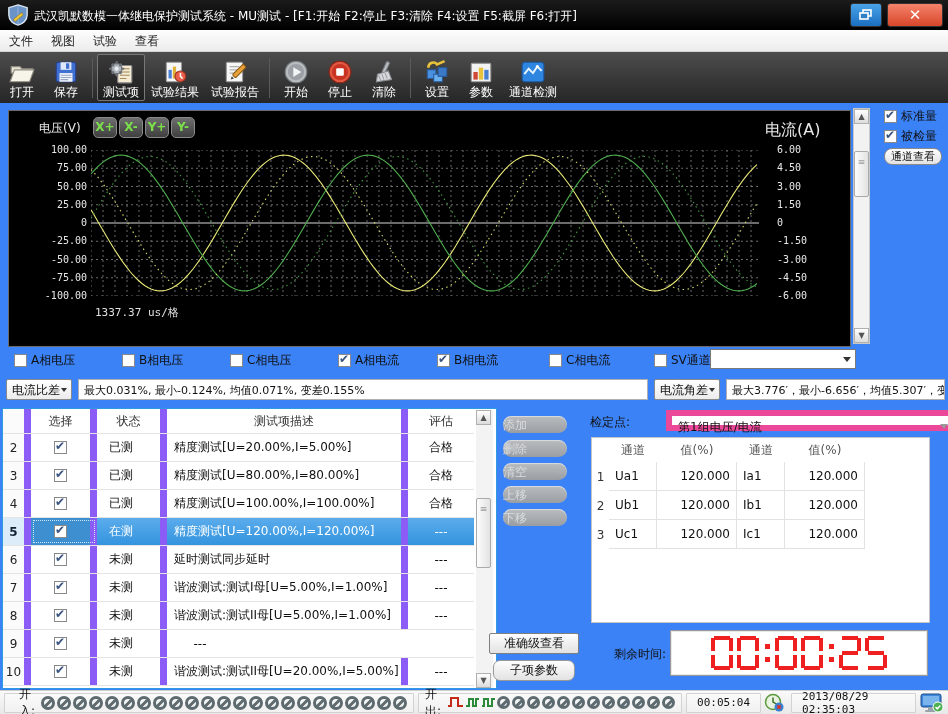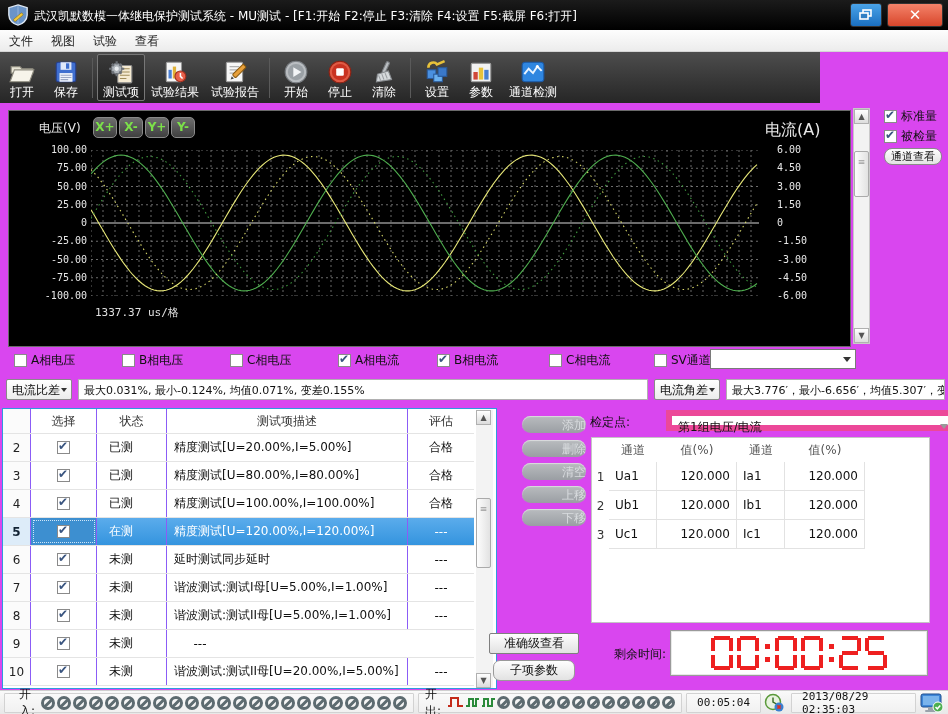--- a/index.html
+++ b/index.html
@@ -1,38 +1,38 @@
 <!DOCTYPE html>
 <html><head>
 <meta charset="utf-8">
 <style>
   * { margin:0; padding:0; box-sizing:border-box; }
   html,body { background:#888; }
-  .app { position:relative; width:948px; height:714px; background:#d946ef;
+  .app { position:relative; width:948px; height:714px; background:#3b82f6;
          font-family:"DejaVu Sans","Liberation Sans",sans-serif; font-size:12px; color:#111;
          overflow:hidden;padding-left:7px; }
 
   
   .titlebar { position:absolute; left:0; top:0; width:948px; height:30px;
               background:linear-gradient(#1b1b1b,#000); color:#fff; }
   .titlebar .appicon { position:absolute; left:7px; top:4px; width:22px; height:22px; }
   .titlebar .title { position:absolute; left:34px; top:8px; font-size:12px; letter-spacing:0; white-space:nowrap; }
   .winbtn { position:absolute; top:3px; height:24px; border-radius:3px; border:1px solid #333;
             display:flex; align-items:center; justify-content:center; color:#fff; font-weight:bold; }
   .btn-restore { left:850px; width:32px; background:linear-gradient(#4aa3e8,#1a6fc0); }
   .btn-close { left:887px; width:56px; background:linear-gradient(#f4836a,#d8462b); font-size:15px; }
   .btn-restore svg { display:block; }
 
   
   .menubar { position:absolute; left:0; top:30px; width:948px; height:22px;
              background:linear-gradient(#fdfdfd,#ececec); border-bottom:1px solid #d5d5d5; display:flex; }
   .menu-item { padding:3px 9px; font-size:12px; color:#222; }
 
   
-  .toolbar { position:absolute; left:0; top:52px; width:820px; height:51px;
+  .toolbar { position:absolute; left:0; top:52px; width:948px; height:51px;
              background:linear-gradient(#4d4d4d,#262626); display:flex; align-items:center; }
   .tool-sep { width:1px; height:40px; background:#5a5a5a; margin:0 4px; }
   .tool-btn { display:flex; flex-direction:column; align-items:center; justify-content:center;
               min-width:44px; height:47px; padding:2px 5px 1px; color:#fff; font-size:12px; border:1px solid transparent; }
   .tool-btn.active { background:linear-gradient(#3a3a3a,#1d1d1d); border:1px solid #777; border-radius:2px; }
   .tool-btn .ticon { width:26px; height:26px; margin-bottom:1px; }
   .tool-btn .tlabel { white-space:nowrap; line-height:12px; }
 
   
   .chart { position:absolute; left:8px; top:110px; width:843px; height:237px; background:#000;
@@ -84,37 +84,37 @@
                font-size:11px; padding:3px 0 0 5px; white-space:nowrap; overflow:hidden; }
   #dd-ratio { left:6px; width:66px; } #field-ratio { left:78px; width:570px; }
   #dd-angle { left:654px; width:66px; } #field-angle { left:726px; width:219px; }
 
   
   .items-wrap { position:absolute; left:2px; top:408px; width:495px; height:281px; background:#fff;
                 border:1px solid #2e9adf; }
   .items-tbl { position:absolute; left:0; top:0; width:471px; }
   .irow { display:flex; height:28px; border-bottom:1px solid #e4e4e4; align-items:stretch; background:#fff; }
   .irow.hdr { height:25px; color:#333; }
-  .icell { border-right:1px solid #8b5cf6; display:flex; align-items:center; font-size:12px; }
+  .icell { border-right:7px solid #8b5cf6; display:flex; align-items:center; font-size:12px; }
   .c-num { width:28px; justify-content:center; background:#fbfbfb; color:#222; }
   .c-sel { width:66px; justify-content:center; }
   .c-st  { width:70px; padding-left:12px; }
   .c-desc{ width:241px; padding-left:7px; white-space:nowrap; overflow:hidden; }
   .c-ev  { width:66px; justify-content:center; border-right:none; }
   .hdr .icell { justify-content:center; padding-left:0; }
   .irow.sel { background:linear-gradient(#5bacec,#3494de); color:#fff; }
   .irow.sel .c-num { background:#ddecf9; color:#123; font-weight:bold; }
   .irow.sel .c-sel { background:#3d8fd0; outline:1px dotted #cfe6f8; outline-offset:-3px; }
   .sb-items { left:473px; top:1px; height:278px; border:none; background:#f3f3f3; }
   .sb-items .a-up { top:0; } .sb-items .a-dn { bottom:0; }
   .sb-items .thumb { top:88px; height:70px; }
 
   
-  .pill { position:absolute; left:522px; width:64px; height:17px; border-radius:9px;
-          background:linear-gradient(#b9bcbf,#9a9ea3); color:#d9dcdf; font-size:12px; text-align:right;
+  .pill { position:absolute; left:503px; width:64px; height:17px; border-radius:9px;
+          background:linear-gradient(#b9bcbf,#9a9ea3); color:#d9dcdf; font-size:12px; text-align:left;
           line-height:18px; box-shadow:inset 0 1px 1px rgba(255,255,255,.5); }
   .btn-plain { position:absolute; background:linear-gradient(#fefefe,#e2e2e2); border:1px solid #7f7f7f;
                font-size:12px; text-align:center; color:#111; }
   #btn-acc { left:489px; top:633px; width:90px; height:21px; line-height:19px; border-radius:2px; }
   #btn-sub { left:493px; top:660px; width:82px; height:21px; line-height:19px; border-radius:7px; border-color:#9a9a9a; }
 
   
   .cp-label { position:absolute; left:590px; top:414px; font-size:12px; }
   .cp-select { position:absolute; left:634px; top:410px; width:294px; height:21px; background:#fff;
                border:6px solid #ec4899; font-size:12px; padding:3px 0 0 6px;margin-left:32px; }

